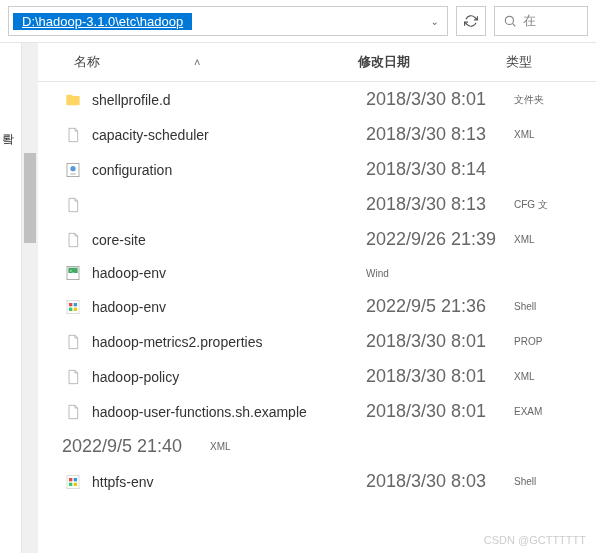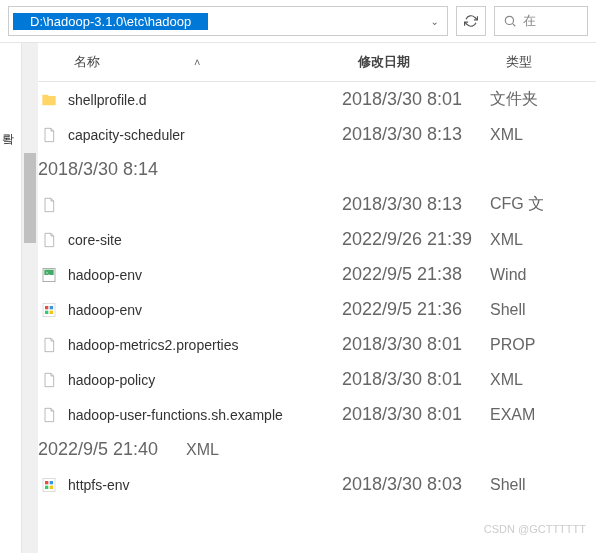--- a/index.html
+++ b/index.html
@@ -1,46 +1,46 @@
 <!DOCTYPE html>
 <html><head>
   <meta charset="utf-8">
   <style>
     * { margin: 0; padding: 0; box-sizing: border-box; font-family: "Microsoft YaHei", "Segoe UI", sans-serif; }
     body { width: 596px; height: 554px; background: #fff; overflow: hidden; position: relative; }
 
     .toolbar { display: flex; align-items: center; padding: 6px 8px; gap: 8px; border-bottom: 1px solid #e5e5e5; }
     .address-bar { flex: 0 0 440px; height: 30px; border: 1px solid #ccc; background: #fff; display: flex; align-items: center; padding: 0 4px; }
-    .address-text { background: #0078d7; color: #fff; padding: 1px 17px; font-size: 13px; }
+    .address-text { background: #0078d7; color: #fff; padding: 1px 9px; font-size: 13px; text-decoration: underline; }
     .dropdown-arrow { margin-left: auto; color: #666; font-size: 10px; padding: 0 4px; }
     .refresh-btn { width: 30px; height: 30px; border: 1px solid #ccc; background: #fff; display: flex; align-items: center; justify-content: center; color: #555; cursor: pointer; }
     .search-box { flex: 1; height: 30px; border: 1px solid #ccc; background: #fff; display: flex; align-items: center; padding: 0 8px; color: #888; font-size: 13px; }
     .search-box svg { margin-right: 6px; }
 
     .content { display: flex; height: calc(100% - 44px); }
     .left-edge { width: 22px; background: #fff; border-right: 1px solid #e5e5e5; position: relative; }
     .left-edge-text { position: absolute; top: 88px; left: 2px; font-size: 12px; color: #333; }
     .scrollbar-track { width: 16px; background: #f0f0f0; position: relative; }
     .scrollbar-thumb { position: absolute; width: 12px; left: 2px; background: #c0c0c0; border-radius: 0; }
 
     .file-area { flex: 1; overflow: hidden; }
     .columns { display: flex; padding: 10px 8px; border-bottom: 1px solid #e5e5e5; font-size: 13px; color: #444; }
     .col-name { flex: 0 0 312px; padding-left: 28px; display: flex; align-items: center; gap: 24px; }
     .col-date { flex: 0 0 148px; font-weight: bold; }
     .col-type { flex: 1; }
     .sort-arrow { margin-left: 70px; font-size: 11px; color: #666; }
 
     .file-list { }
-    .file-row { display: flex; align-items: center; padding: 7px 0; font-size: 14px; color: #333; }
+    .file-row { display: flex; align-items: center; padding: 7px 24px; font-size: 14px; color: #333; }
     .icon-cell { width: 22px; height: 18px; margin-right: 8px; display: flex; align-items: center; justify-content: center; }
     .name-cell { flex: 0 0 304px; display: flex; align-items: center; }
     .date-cell { flex: 0 0 148px; color: #666; font-size: 18px; }
-    .type-cell { flex: 1; color: #666; font-size: 16px; }
-
-    .watermark { position: absolute; bottom: 19px; right: 10px; font-size: 11px; color: #ccc; }
+    .type-cell { flex: 1; color: #666; font-size: 10px; }
+
+    .watermark { position: absolute; bottom: 8px; right: 10px; font-size: 11px; color: #ccc; }
   </style>
 </head>
 <body>
 
 <div class="toolbar">
   <div class="address-bar">
     <span class="address-text">D:\hadoop-3.1.0\etc\hadoop</span>
     <span class="dropdown-arrow">⌄</span>
   </div>
   <div class="refresh-btn">
@@ -95,20 +95,30 @@
                 <path fill="#fff" stroke="#999" d="M6 2h9l4 4v16H6z"></path>
                 <path fill="none" stroke="#999" d="M15 2v4h4"></path>
               </svg>
             </span>
             <span>capacity-scheduler</span>
           </div>
           <div class="date-cell">2018/3/30 8:13</div>
           <div class="type-cell">XML</div>
         </div>
         <div class="file-row">
+          <div class="name-cell">
+            <span class="icon-cell">
+              <svg width="16" height="18" viewBox="0 0 24 24">
+                <rect x="3" y="2" width="18" height="20" fill="#fff" stroke="#888"></rect>
+                <circle cx="12" cy="10" r="4" fill="#5b9bd5"></circle>
+                <path d="M8 18h8" stroke="#888"></path>
+              </svg>
+            </span>
+            <span>configuration</span>
+          </div>
           <div class="date-cell">2018/3/30 8:14</div>
         </div>
         <div class="file-row">
           <div class="name-cell">
             <span class="icon-cell">
               <svg width="16" height="18" viewBox="0 0 24 24">
                 <path fill="#fff" stroke="#999" d="M6 2h9l4 4v16H6z"></path>
                 <path fill="none" stroke="#999" d="M15 2v4h4"></path>
               </svg>
             </span>
@@ -133,21 +143,20 @@
           <div class="name-cell">
             <span class="icon-cell">
               <svg width="16" height="18" viewBox="0 0 24 24">
                 <rect x="3" y="2" width="18" height="20" fill="#fff" stroke="#888"></rect>
                 <rect x="5" y="4" width="14" height="8" fill="#4a6"></rect>
                 <text x="7" y="10" font-size="6" fill="#fff">&gt;_</text>
               </svg>
             </span>
             <span>hadoop-env</span>
           </div>
-          <div class="date-cell">2022/9/5 21:38</div>
           <div class="type-cell">Wind</div>
         </div>
         <div class="file-row">
           <div class="name-cell">
             <span class="icon-cell">
               <svg width="16" height="18" viewBox="0 0 24 24">
                 <rect x="3" y="2" width="18" height="20" fill="#fff" stroke="#ccc"></rect>
                 <rect x="6" y="6" width="5" height="5" fill="#e74c3c"></rect>
                 <rect x="13" y="6" width="5" height="5" fill="#3498db"></rect>
                 <rect x="6" y="13" width="5" height="5" fill="#2ecc71"></rect>

